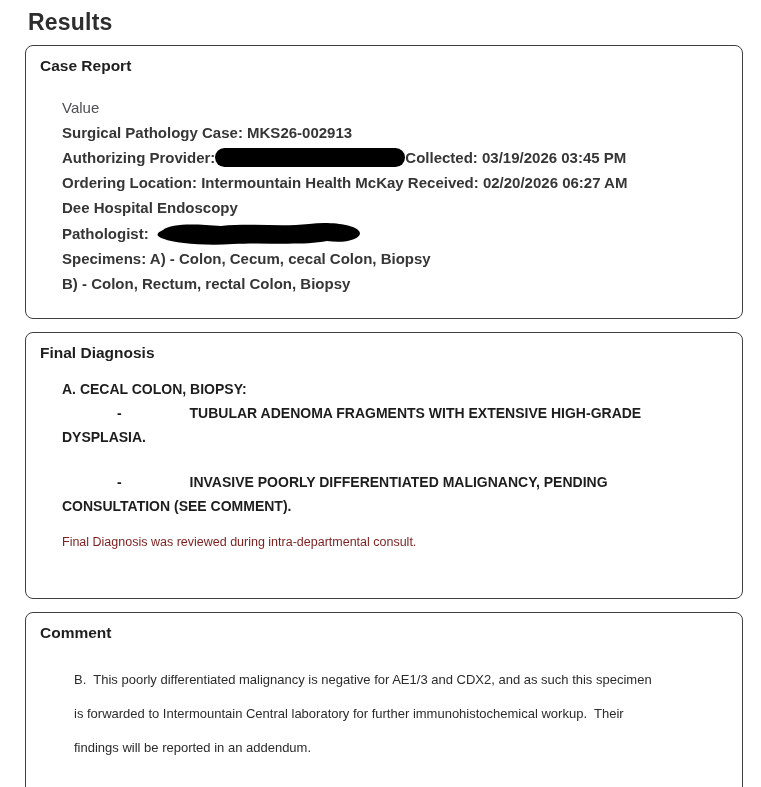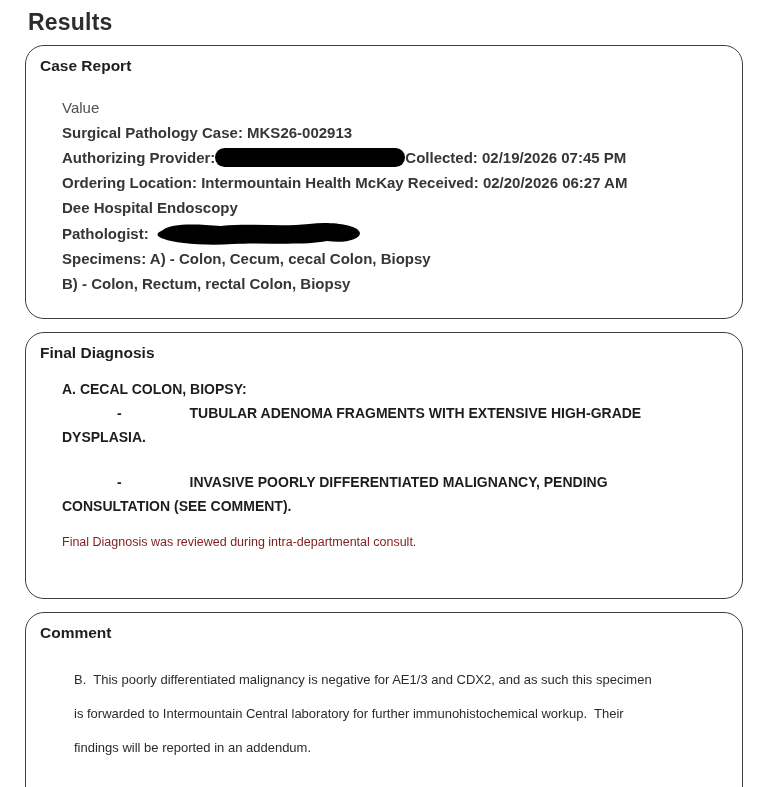--- a/index.html
+++ b/index.html
@@ -15,21 +15,21 @@
     margin: 0;
     padding: 9px 0 9px 28px;
     font-size: 23px;
     font-weight: 700;
     color: #2d2d2d;
     letter-spacing: 0.2px;
   }
   .card {
     margin: 0 18px 13px 25px;
     border: 1px solid #3f3f3f;
-    border-radius: 19px;
+    border-radius: 8px;
     background: #ffffff;
     padding: 10px 15px 22px 14px;
   }
   .card-title {
     margin: 0;
     font-size: 15.5px;
     line-height: 20px;
     font-weight: 700;
     color: #1e1e1e;
   }
@@ -98,21 +98,21 @@
 <h1 class="page-title">Results</h1>
 
 <section class="card">
   <h2 class="card-title">Case Report</h2>
   <div class="case-body">
     <div class="value-label">Value</div>
     <div class="case-line">Surgical Pathology Case: MKS26-002913</div>
     <div class="case-line row">
       <span>Authorizing Provider:</span>
       <span class="redact-pill"></span>
-      <span>Collected: 02/19/2026 07:45 PM</span>
+      <span>Collected: 03/19/2026 03:45 PM</span>
     </div>
     <div class="case-line">Ordering Location: Intermountain Health McKay Received: 02/20/2026 06:27 AM</div>
     <div class="case-line">Dee Hospital Endoscopy</div>
     <div class="case-line row">
       <span>Pathologist:</span>
       <svg class="redact-blob" viewBox="0 0 220 26" xmlns="http://www.w3.org/2000/svg" aria-hidden="true">
         <path fill="#000000" d="M12 10 C 20 3, 45 4, 70 6 C 100 3, 130 7, 158 4 C 180 1, 204 5, 208 11 C 213 17, 198 24, 176 21 C 150 26, 112 22, 82 24 C 52 26, 24 23, 13 19 C 4 16, 5 13, 12 10 Z"></path>
       </svg>
     </div>
     <div class="case-line">Specimens: A) - Colon, Cecum, cecal Colon, Biopsy</div>

